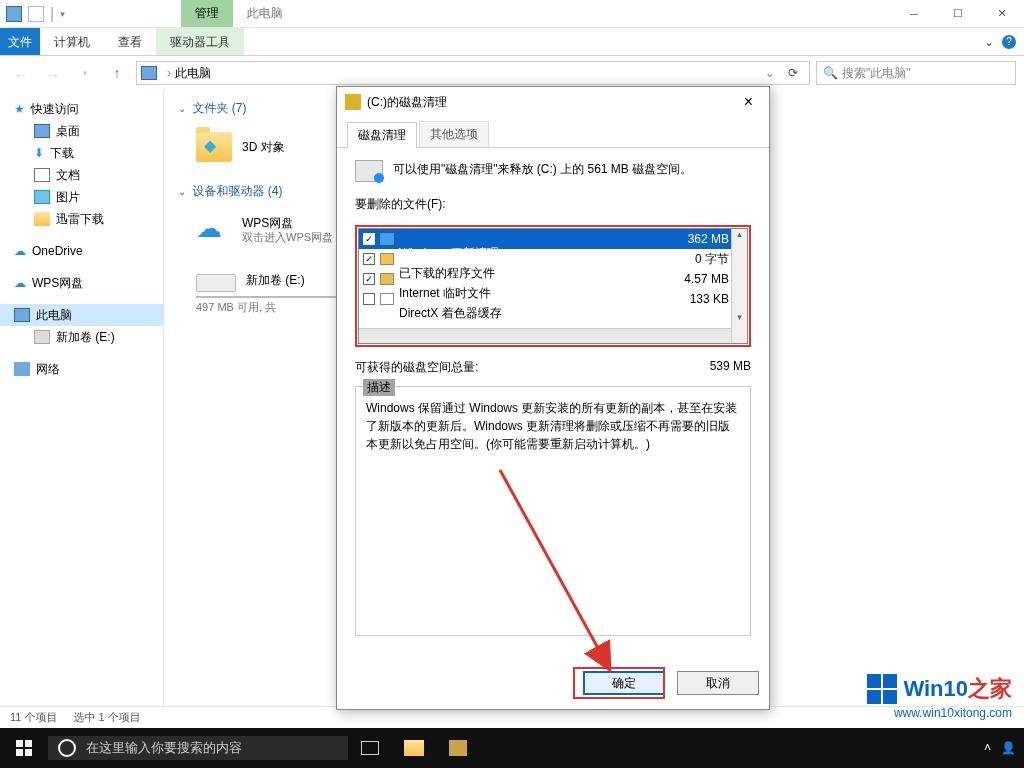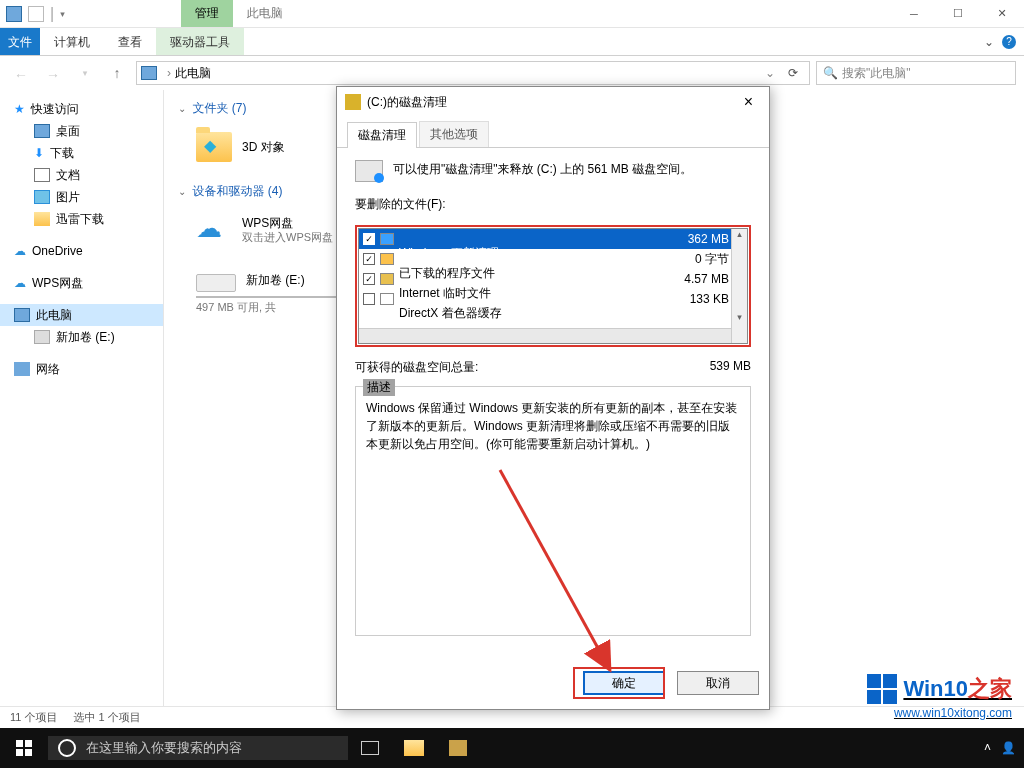--- a/index.html
+++ b/index.html
@@ -101,21 +101,21 @@
 .desc-box .legend { position: absolute; top: -8px; left: 7px; background: #a3a3a3; padding: 0 4px; }
 .dlg-btns { position: absolute; bottom: 14px; right: 10px; display: flex; gap: 12px; }
 .dlg-btns button { width: 82px; height: 24px; border: 1px solid #888; background: #efefef; font-size: 12px; font-family: inherit; }
 .dlg-btns button.primary { border: 2px solid #0a64c8; background: #e5f1ff; }
 .ok-highlight { position: absolute; border: 2px solid #d9352c; pointer-events: none; }
 
 
 .arrow { position: absolute; pointer-events: none; z-index: 60; }
 
 
-.watermark { position: absolute; right: 12px; bottom: 48px; text-align: right; z-index: 70; text-decoration: underline; }
+.watermark { position: absolute; right: 12px; bottom: 48px; text-align: right; z-index: 70; }
 .watermark .logo { display: flex; align-items: center; justify-content: flex-end; gap: 6px; }
 .watermark .sq { display: grid; grid-template-columns: 14px 14px; grid-template-rows: 14px 14px; gap: 2px; }
 .watermark .sq div { background: #0a64c8; }
 .watermark .txt { font-size: 22px; color: #0a64c8; font-weight: 600; }
 .watermark .txt .accent { color: #d9352c; }
 .watermark .url { font-size: 12px; color: #0a64c8; margin-top: 2px; }
 
 
 .ic-monitor { background: #6fa8dc; border: 1px solid #2b6ca3; }
 .ic-folder { background: linear-gradient(#ffe49c,#fcc24c); }

